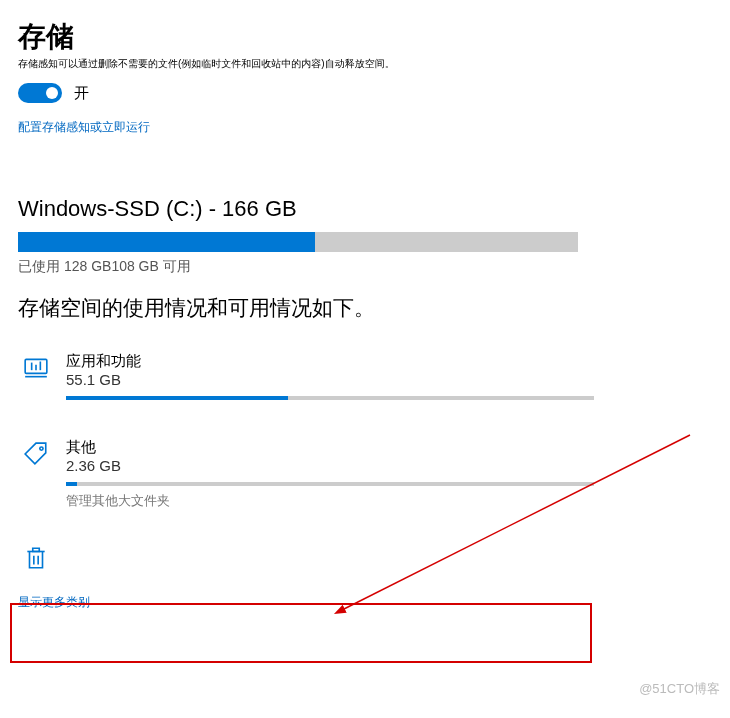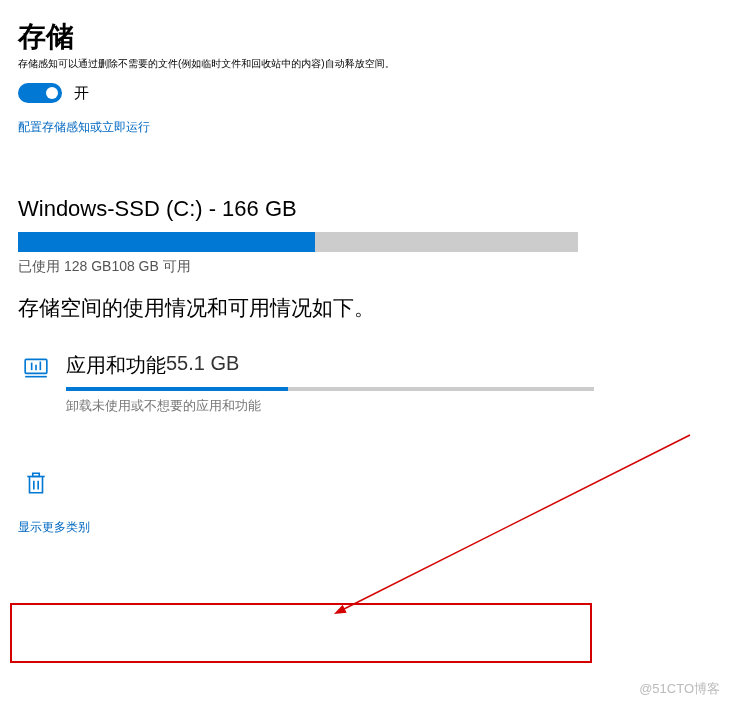--- a/index.html
+++ b/index.html
@@ -92,22 +92,24 @@
       height: 28px;
       display: flex;
       align-items: center;
       justify-content: center;
       flex-shrink: 0;
       margin-top: 2px;
     }
     .cat-body { flex: 1; }
     .cat-head {
       display: flex;
-      font-size: 20px;
+      justify-content: space-between;
+      font-size: 15px;
       margin-bottom: 8px;
+      flex-direction: column;
     }
     .cat-head .name { font-weight: 400; }
     .cat-head .size { color: #333; }
     .cat-bar {
       width: 100%;
       height: 4px;
       background: #cccccc;
       position: relative;
       margin-bottom: 6px;
     }
@@ -184,24 +186,41 @@
           </svg>
         </div>
     <div class="cat-body">
       <div class="cat-head">
         <span class="name">应用和功能</span>
         <span class="size">55.1 GB</span>
       </div>
       <div class="cat-bar">
         <div class="cat-bar-fill" style="width: 42%;"></div>
       </div>
-      <div class="cat-sub">卸载未使用或不想要的应用和功能</div>
     </div>
   </div>
 <div class="sep"></div>
+  <div class="cat-item">
+    <div class="cat-icon">
+          <svg width="26" height="26" viewBox="0 0 24 24" fill="none" stroke="#0078d4" stroke-width="1.5">
+            <path d="M12 2 L21 2 L21 11 L11 21 L2 12 Z"></path>
+            <circle cx="17" cy="7" r="1.5"></circle>
+          </svg>
+        </div>
+    <div class="cat-body">
+      <div class="cat-head">
+        <span class="name">其他</span>
+        <span class="size">2.36 GB</span>
+      </div>
+      <div class="cat-bar">
+        <div class="cat-bar-fill" style="width: 2%;"></div>
+      </div>
+      <div class="cat-sub">管理其他大文件夹</div>
+    </div>
+  </div>
 <div class="sep"></div>
   <div class="cat-item">
     <div class="cat-icon">
           <svg width="26" height="26" viewBox="0 0 24 24" fill="none" stroke="#0078d4" stroke-width="1.5">
             <path d="M4 6 L20 6"></path>
             <path d="M6 6 L6 21 L18 21 L18 6"></path>
             <path d="M9 3 L15 3 L15 6 L9 6 Z"></path>
             <line x1="10" y1="10" x2="10" y2="18"></line>
             <line x1="14" y1="10" x2="14" y2="18"></line>
           </svg>

